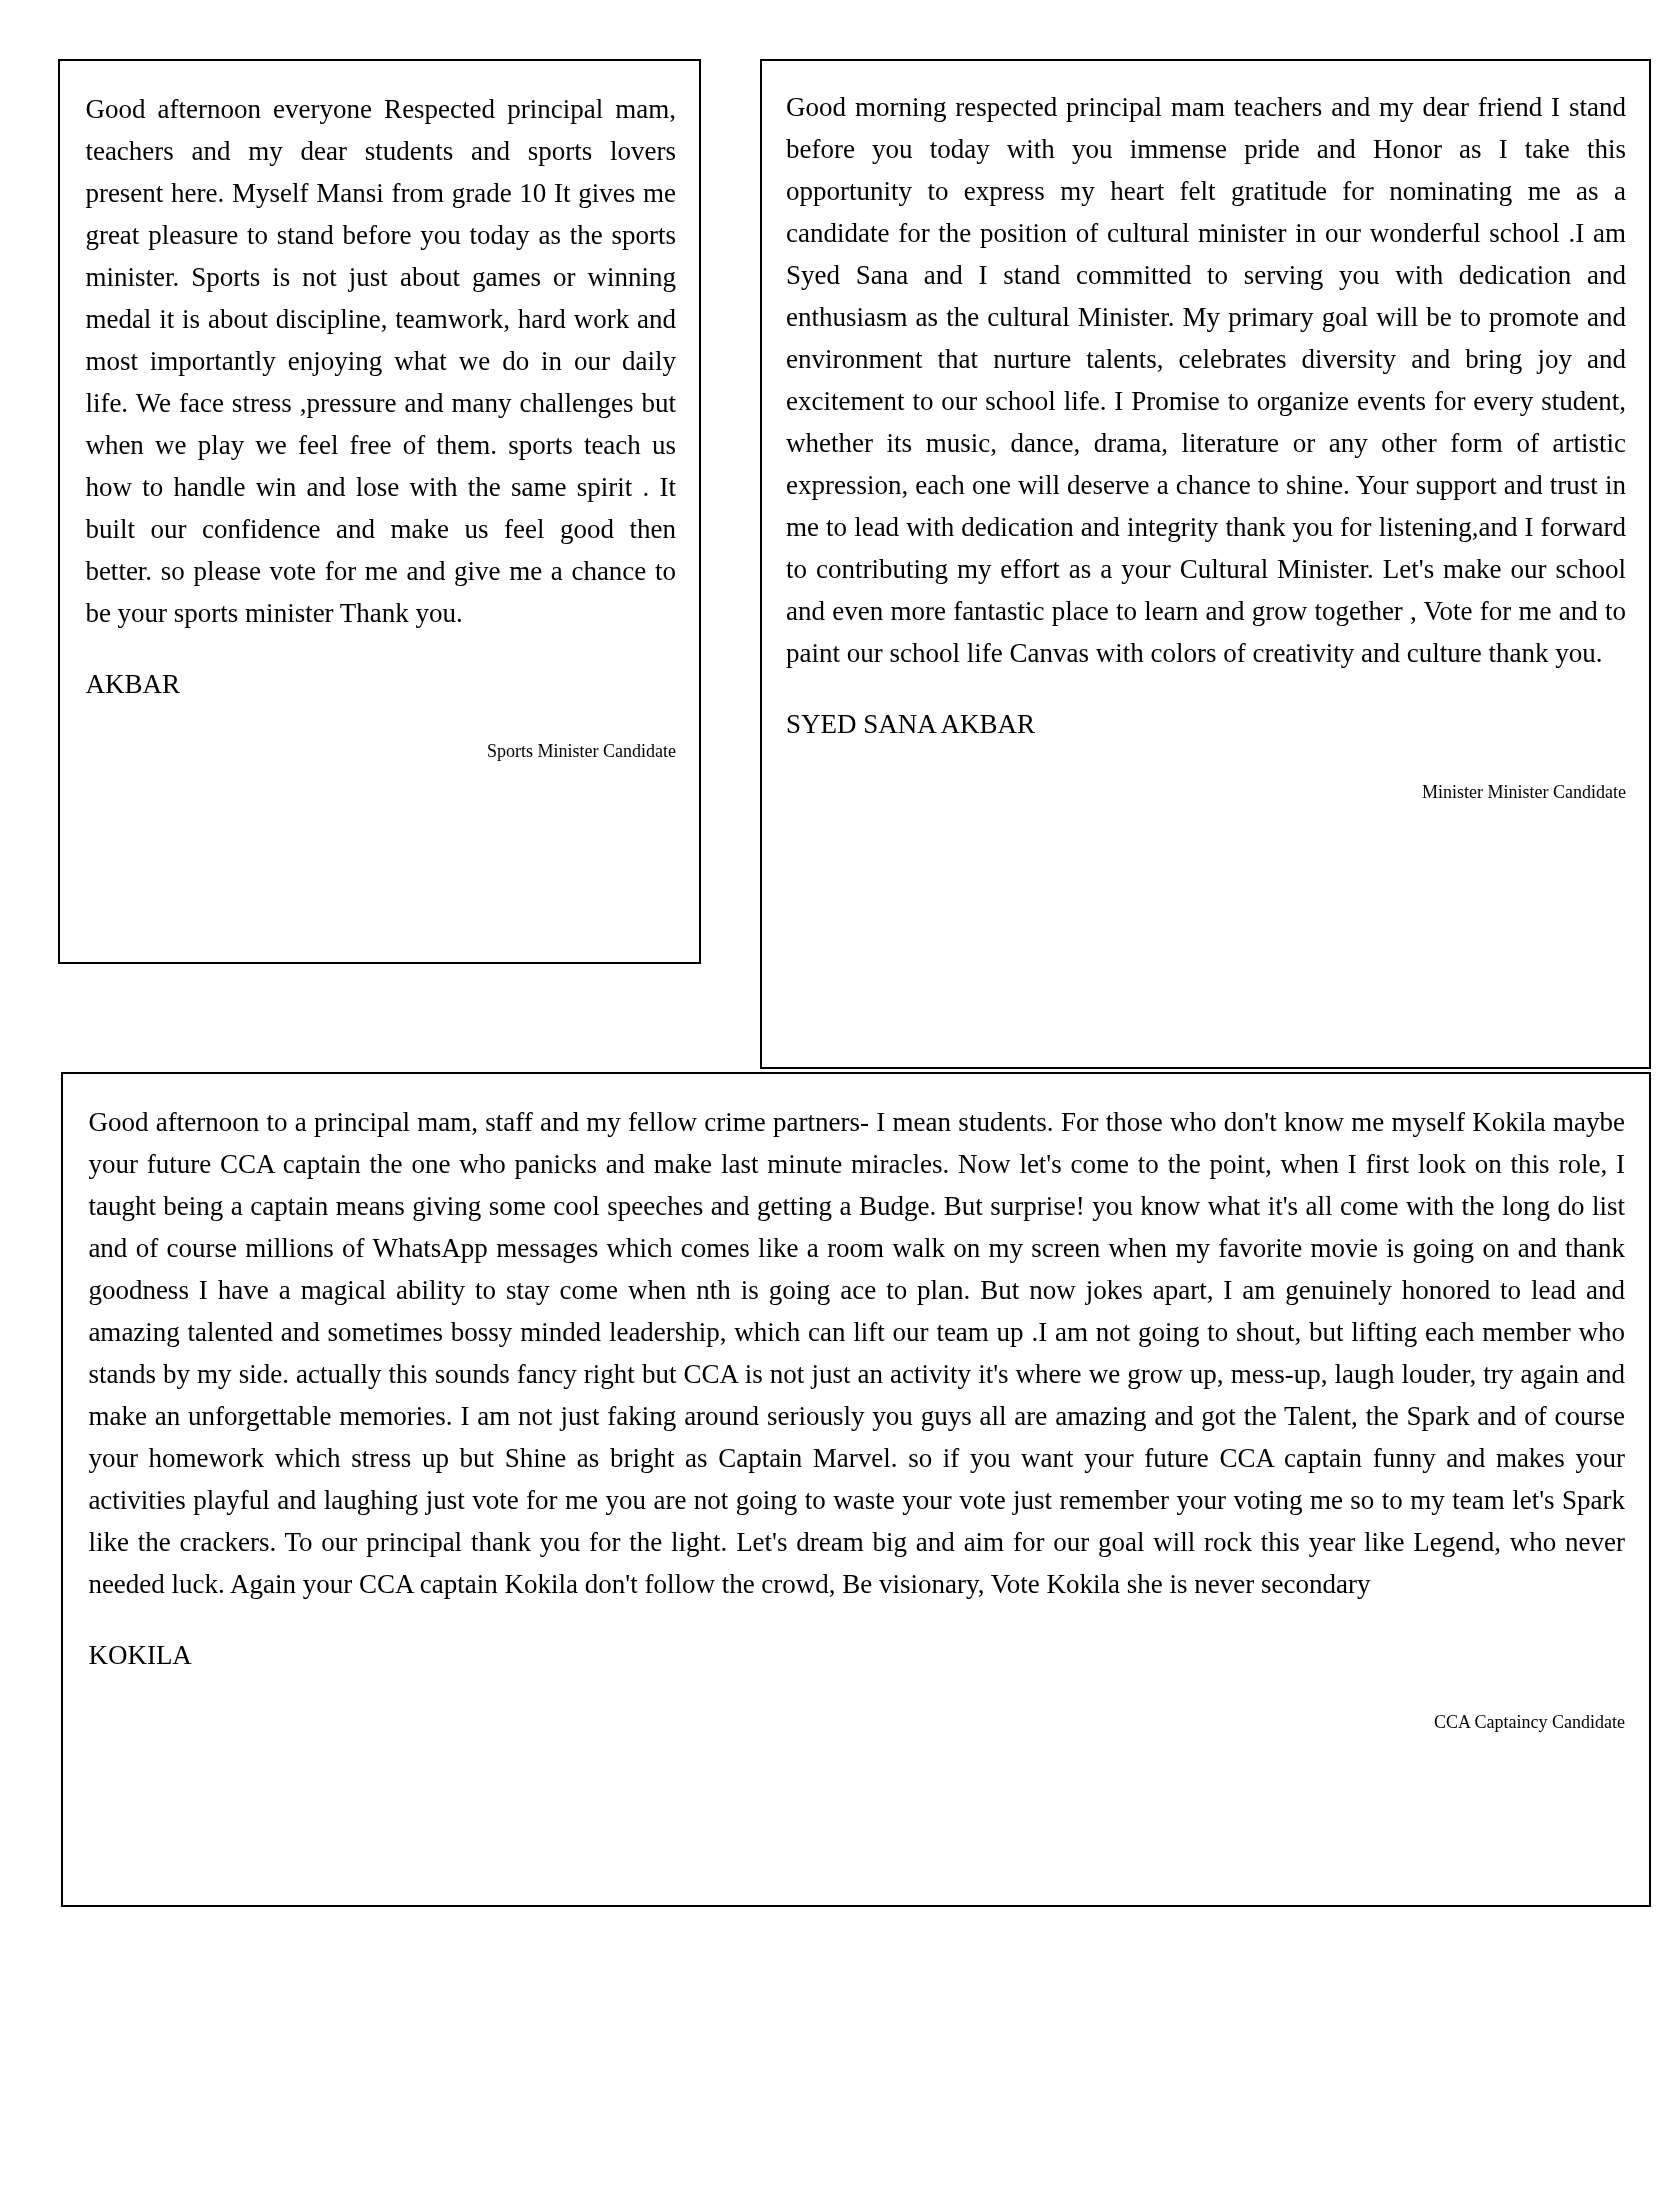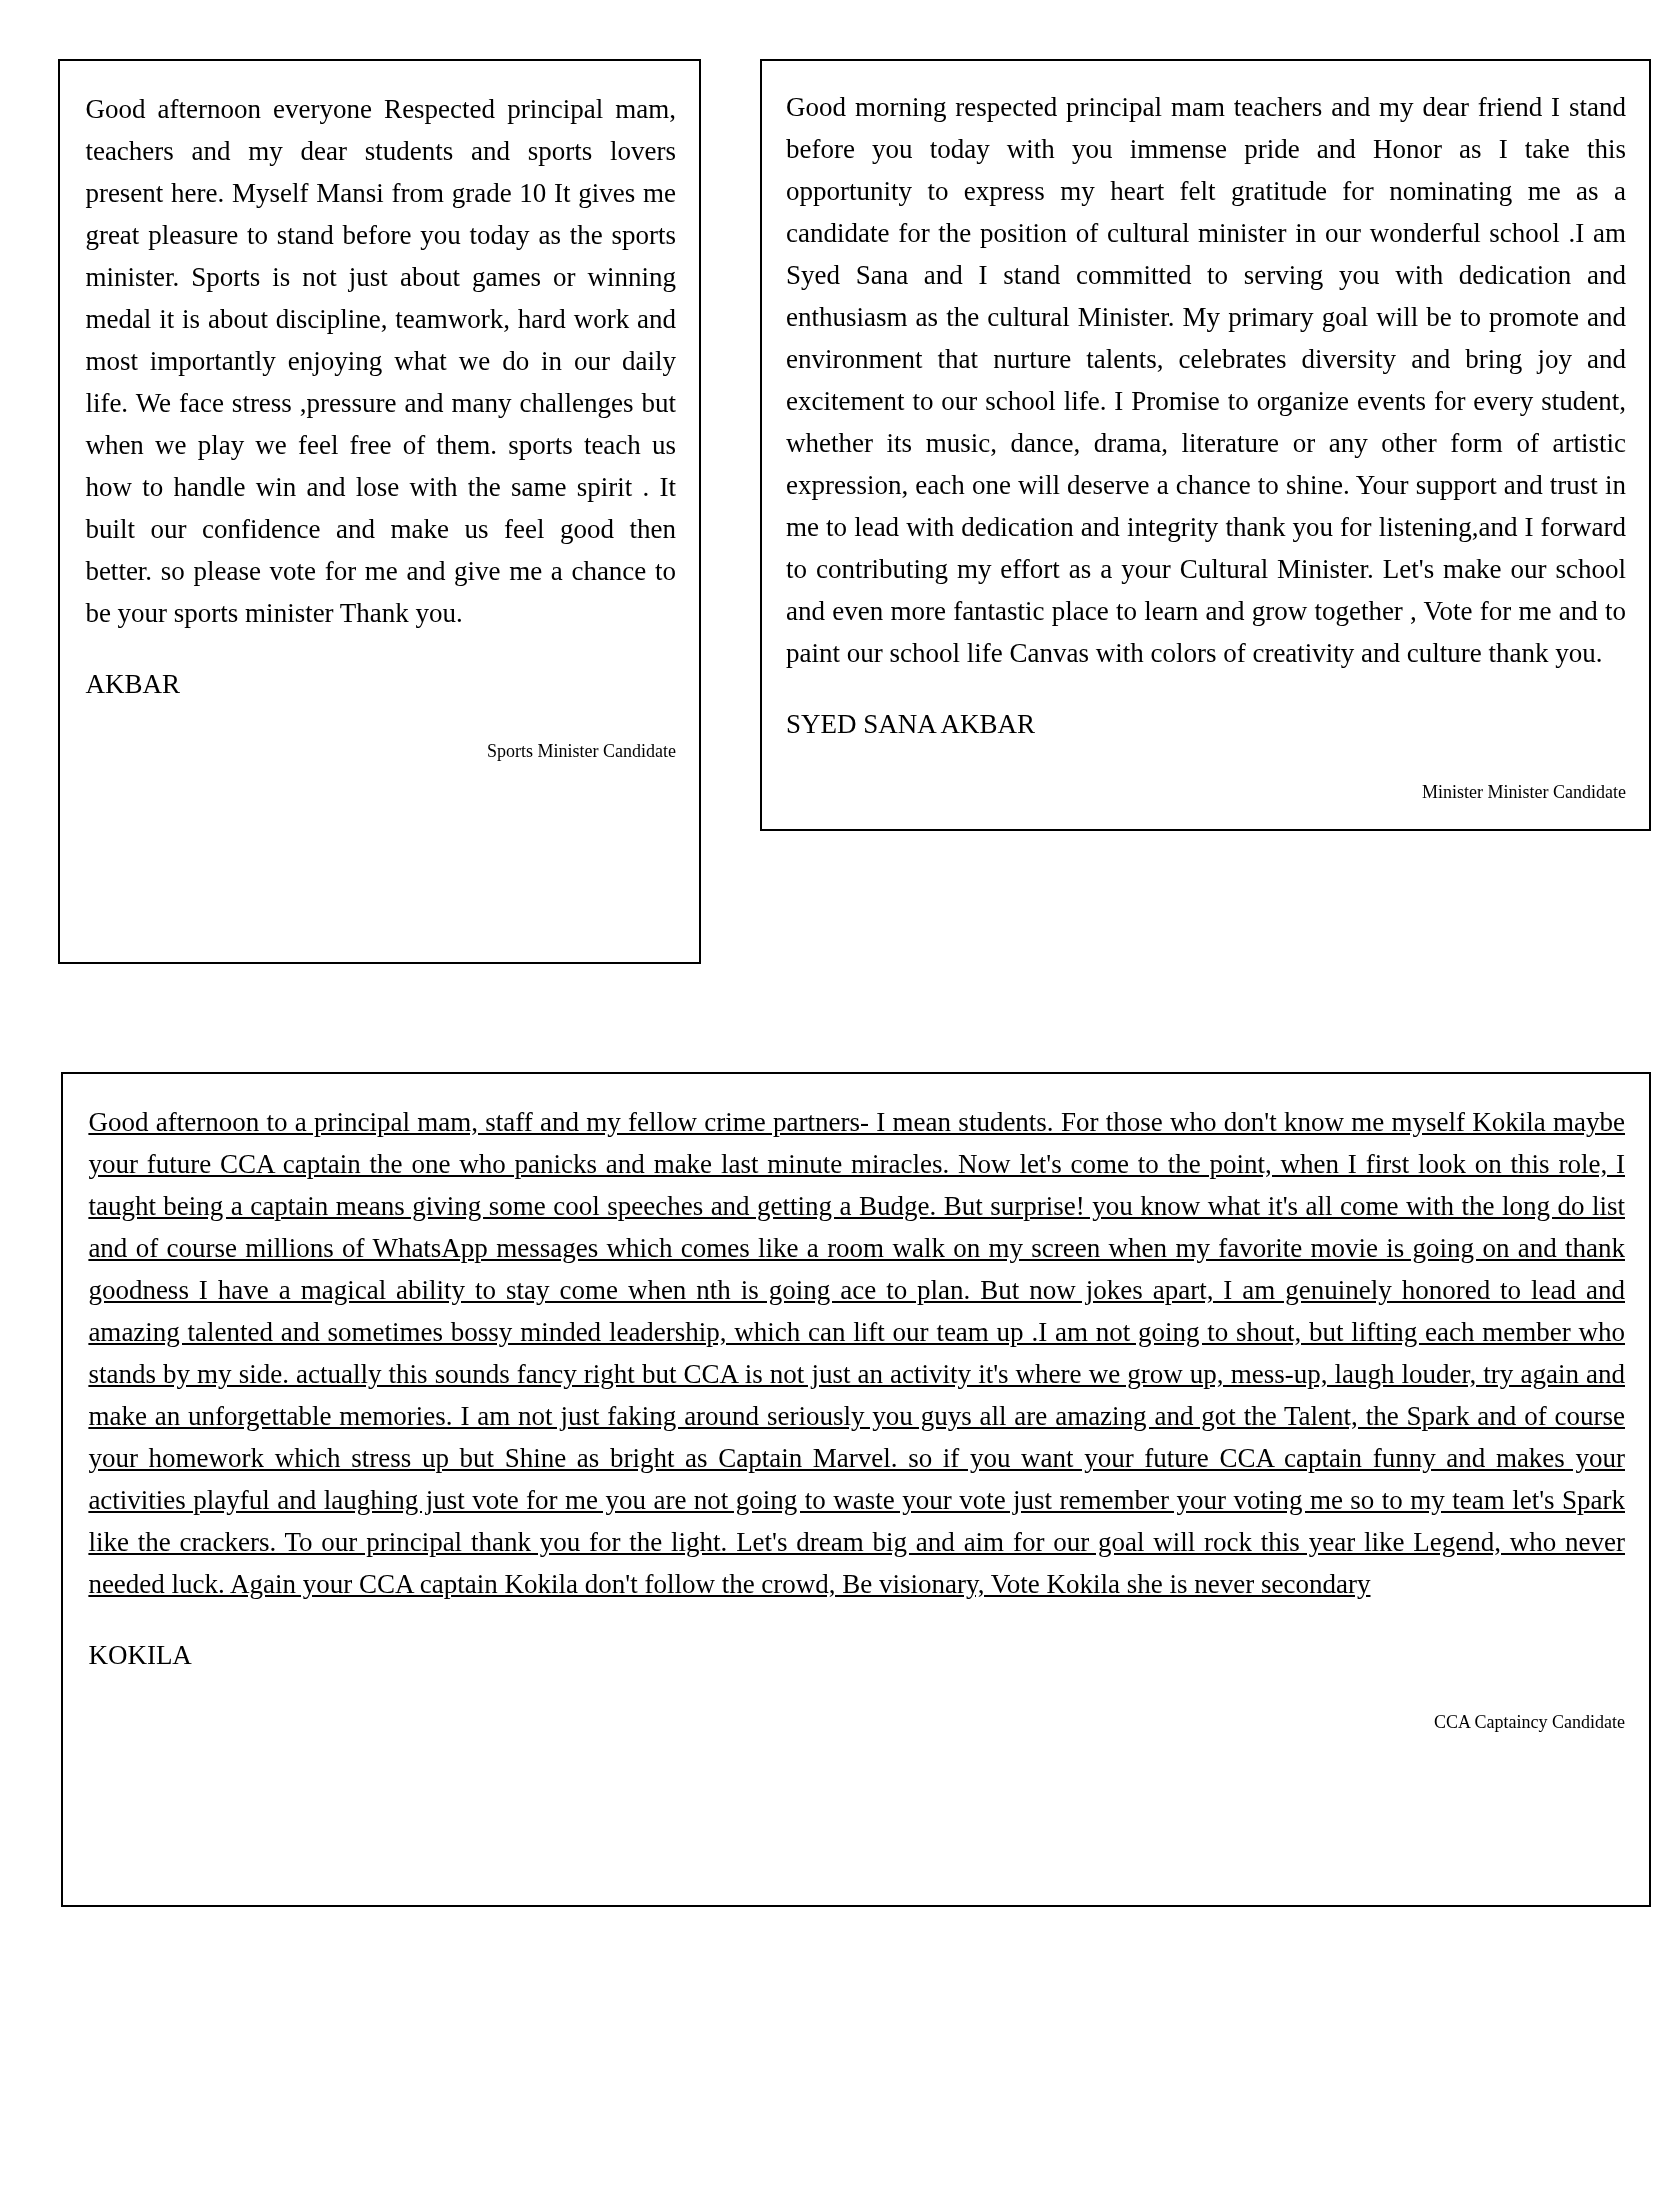--- a/index.html
+++ b/index.html
@@ -39,21 +39,21 @@
     width: 643px;
     height: 905px;
     padding: 27px 23px 20px 25.4px;
   }
 
   
   .box-sana {
     left: 760px;
     top: 59px;
     width: 891px;
-    height: 772px;
+    height: 1010px;
     padding: 25.4px 23px 20px 24px;
   }
 
   
   .box-kokila {
     left: 61px;
     top: 1072px;
     width: 1590px;
     height: 835px;
     padding: 27px 24px 20px 25.4px;
@@ -69,21 +69,20 @@
     font-size: 27px;
     line-height: 42px;
   }
   .box-sana .speech-body {
     font-size: 27px;
     line-height: 42px;
   }
   .box-kokila .speech-body {
     font-size: 27px;
     line-height: 42px;
-    text-decoration: underline;
   }
 
   .signature-name {
     margin: 29px 0 0 0;
     font-size: 27px;
     line-height: 42px;
     text-align: left;
   }
 
   .signature-role {

